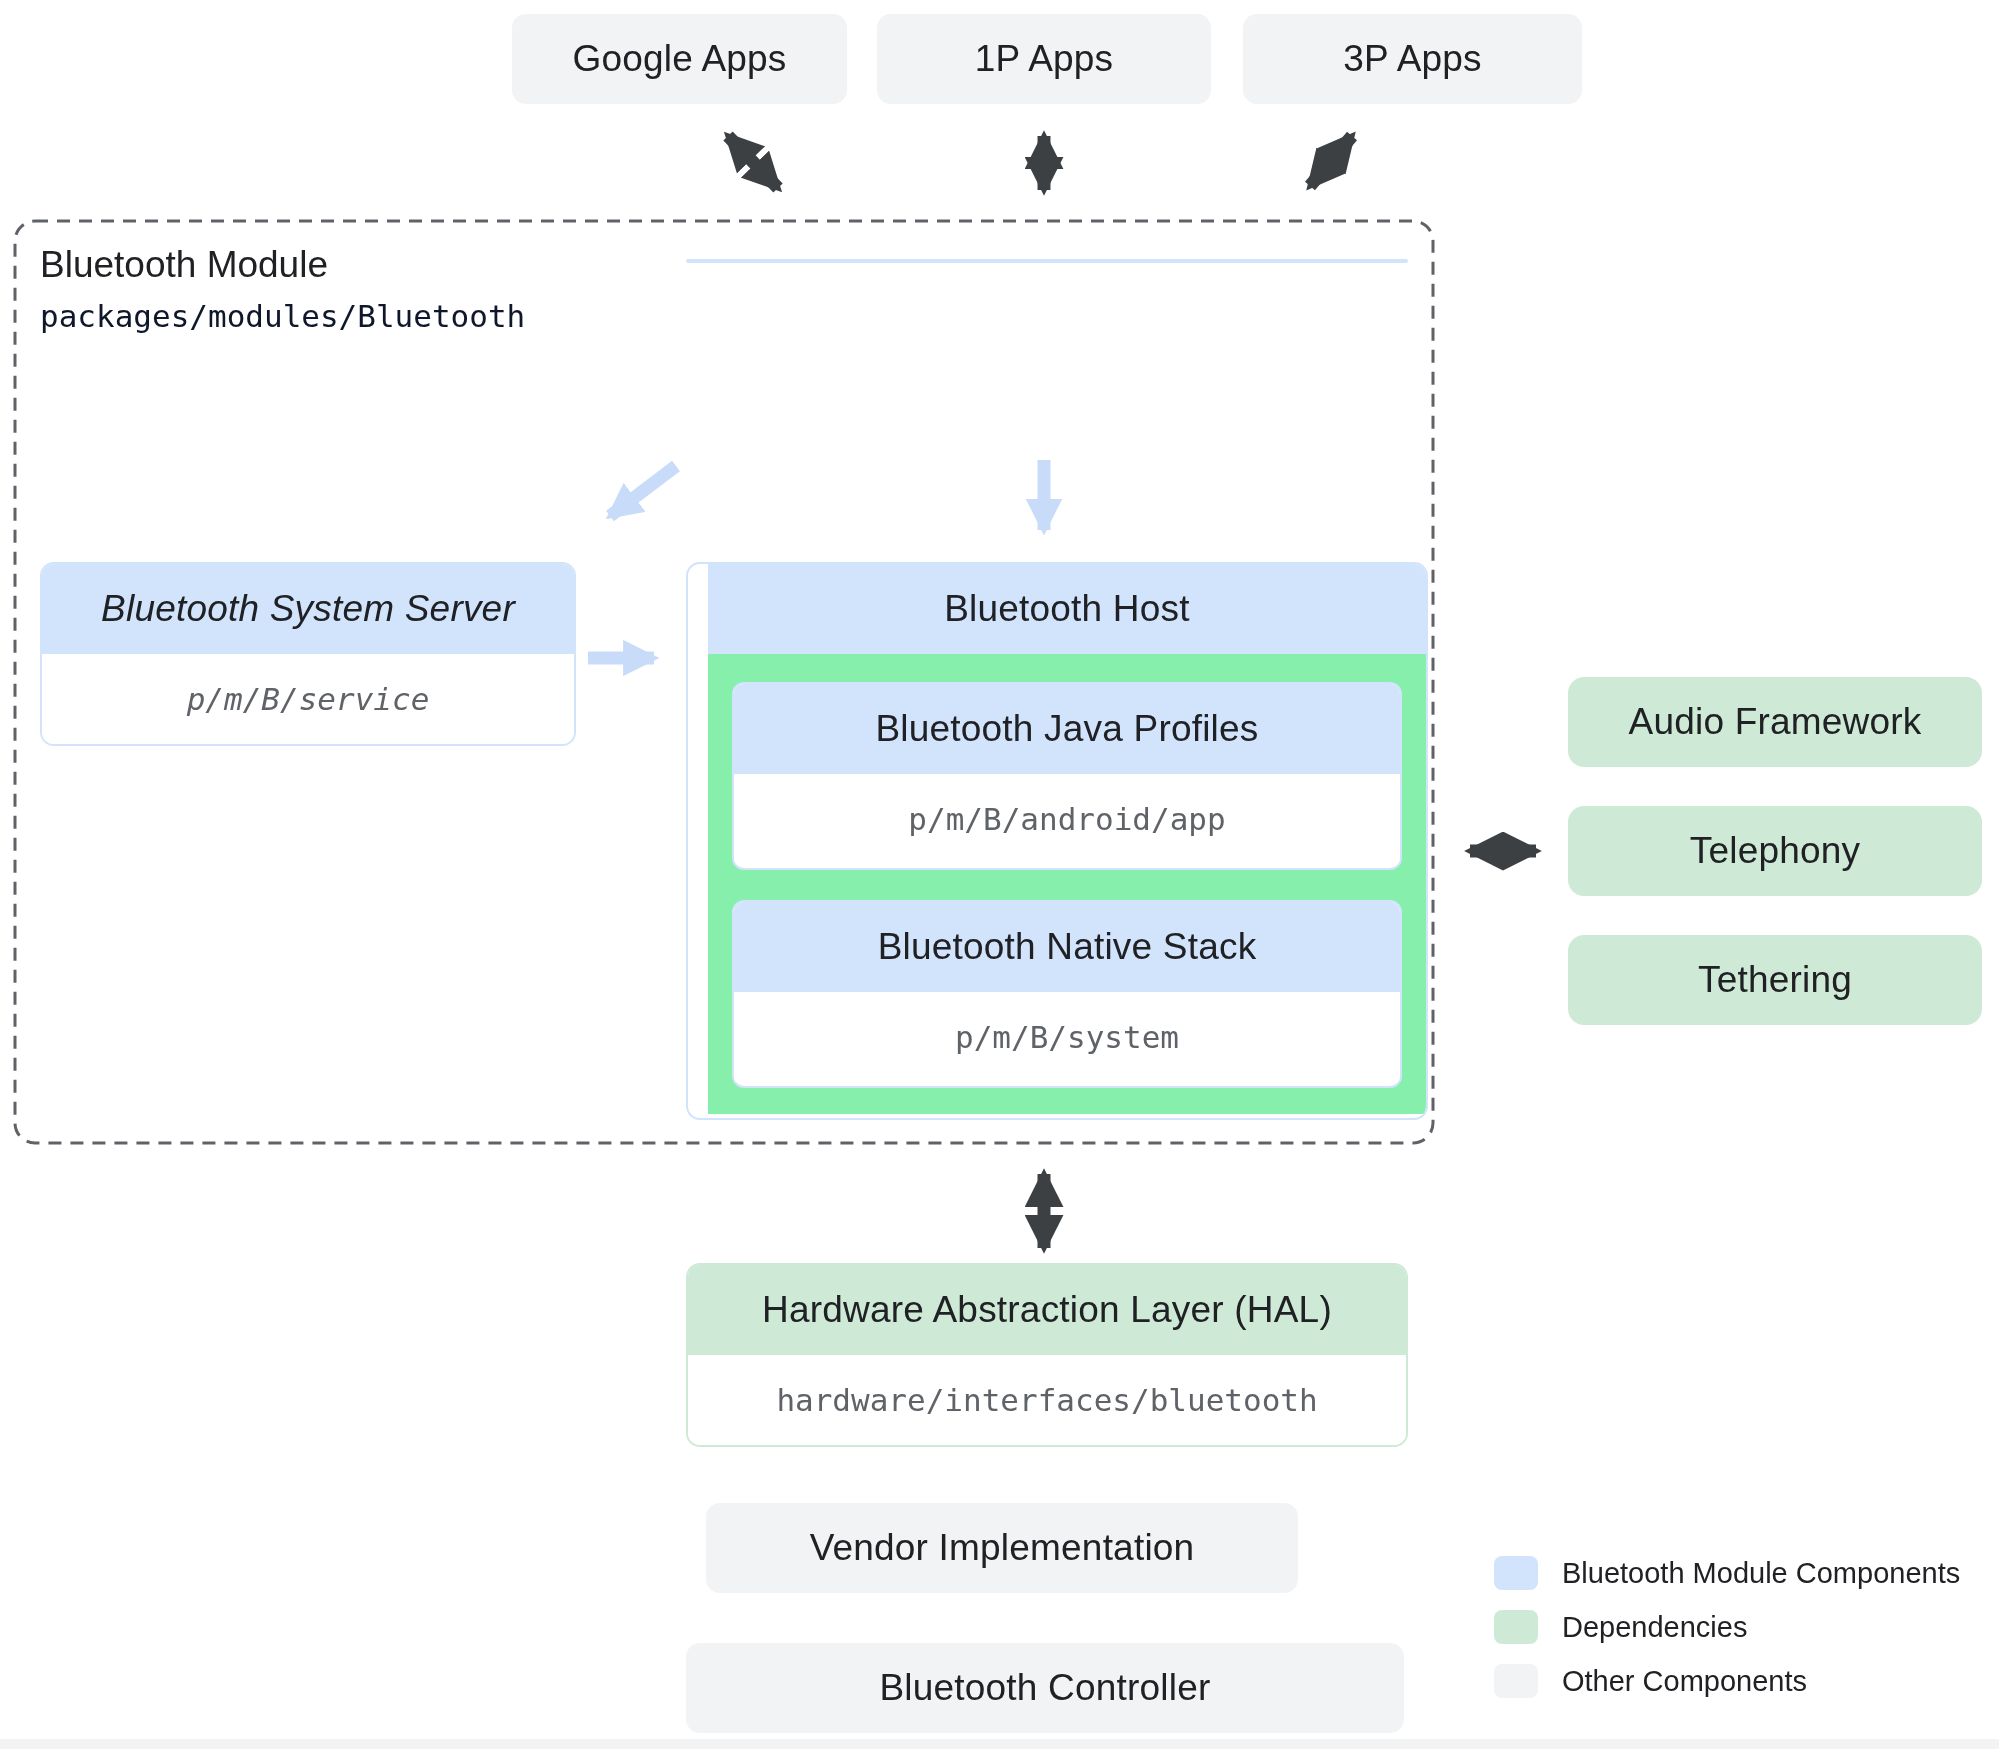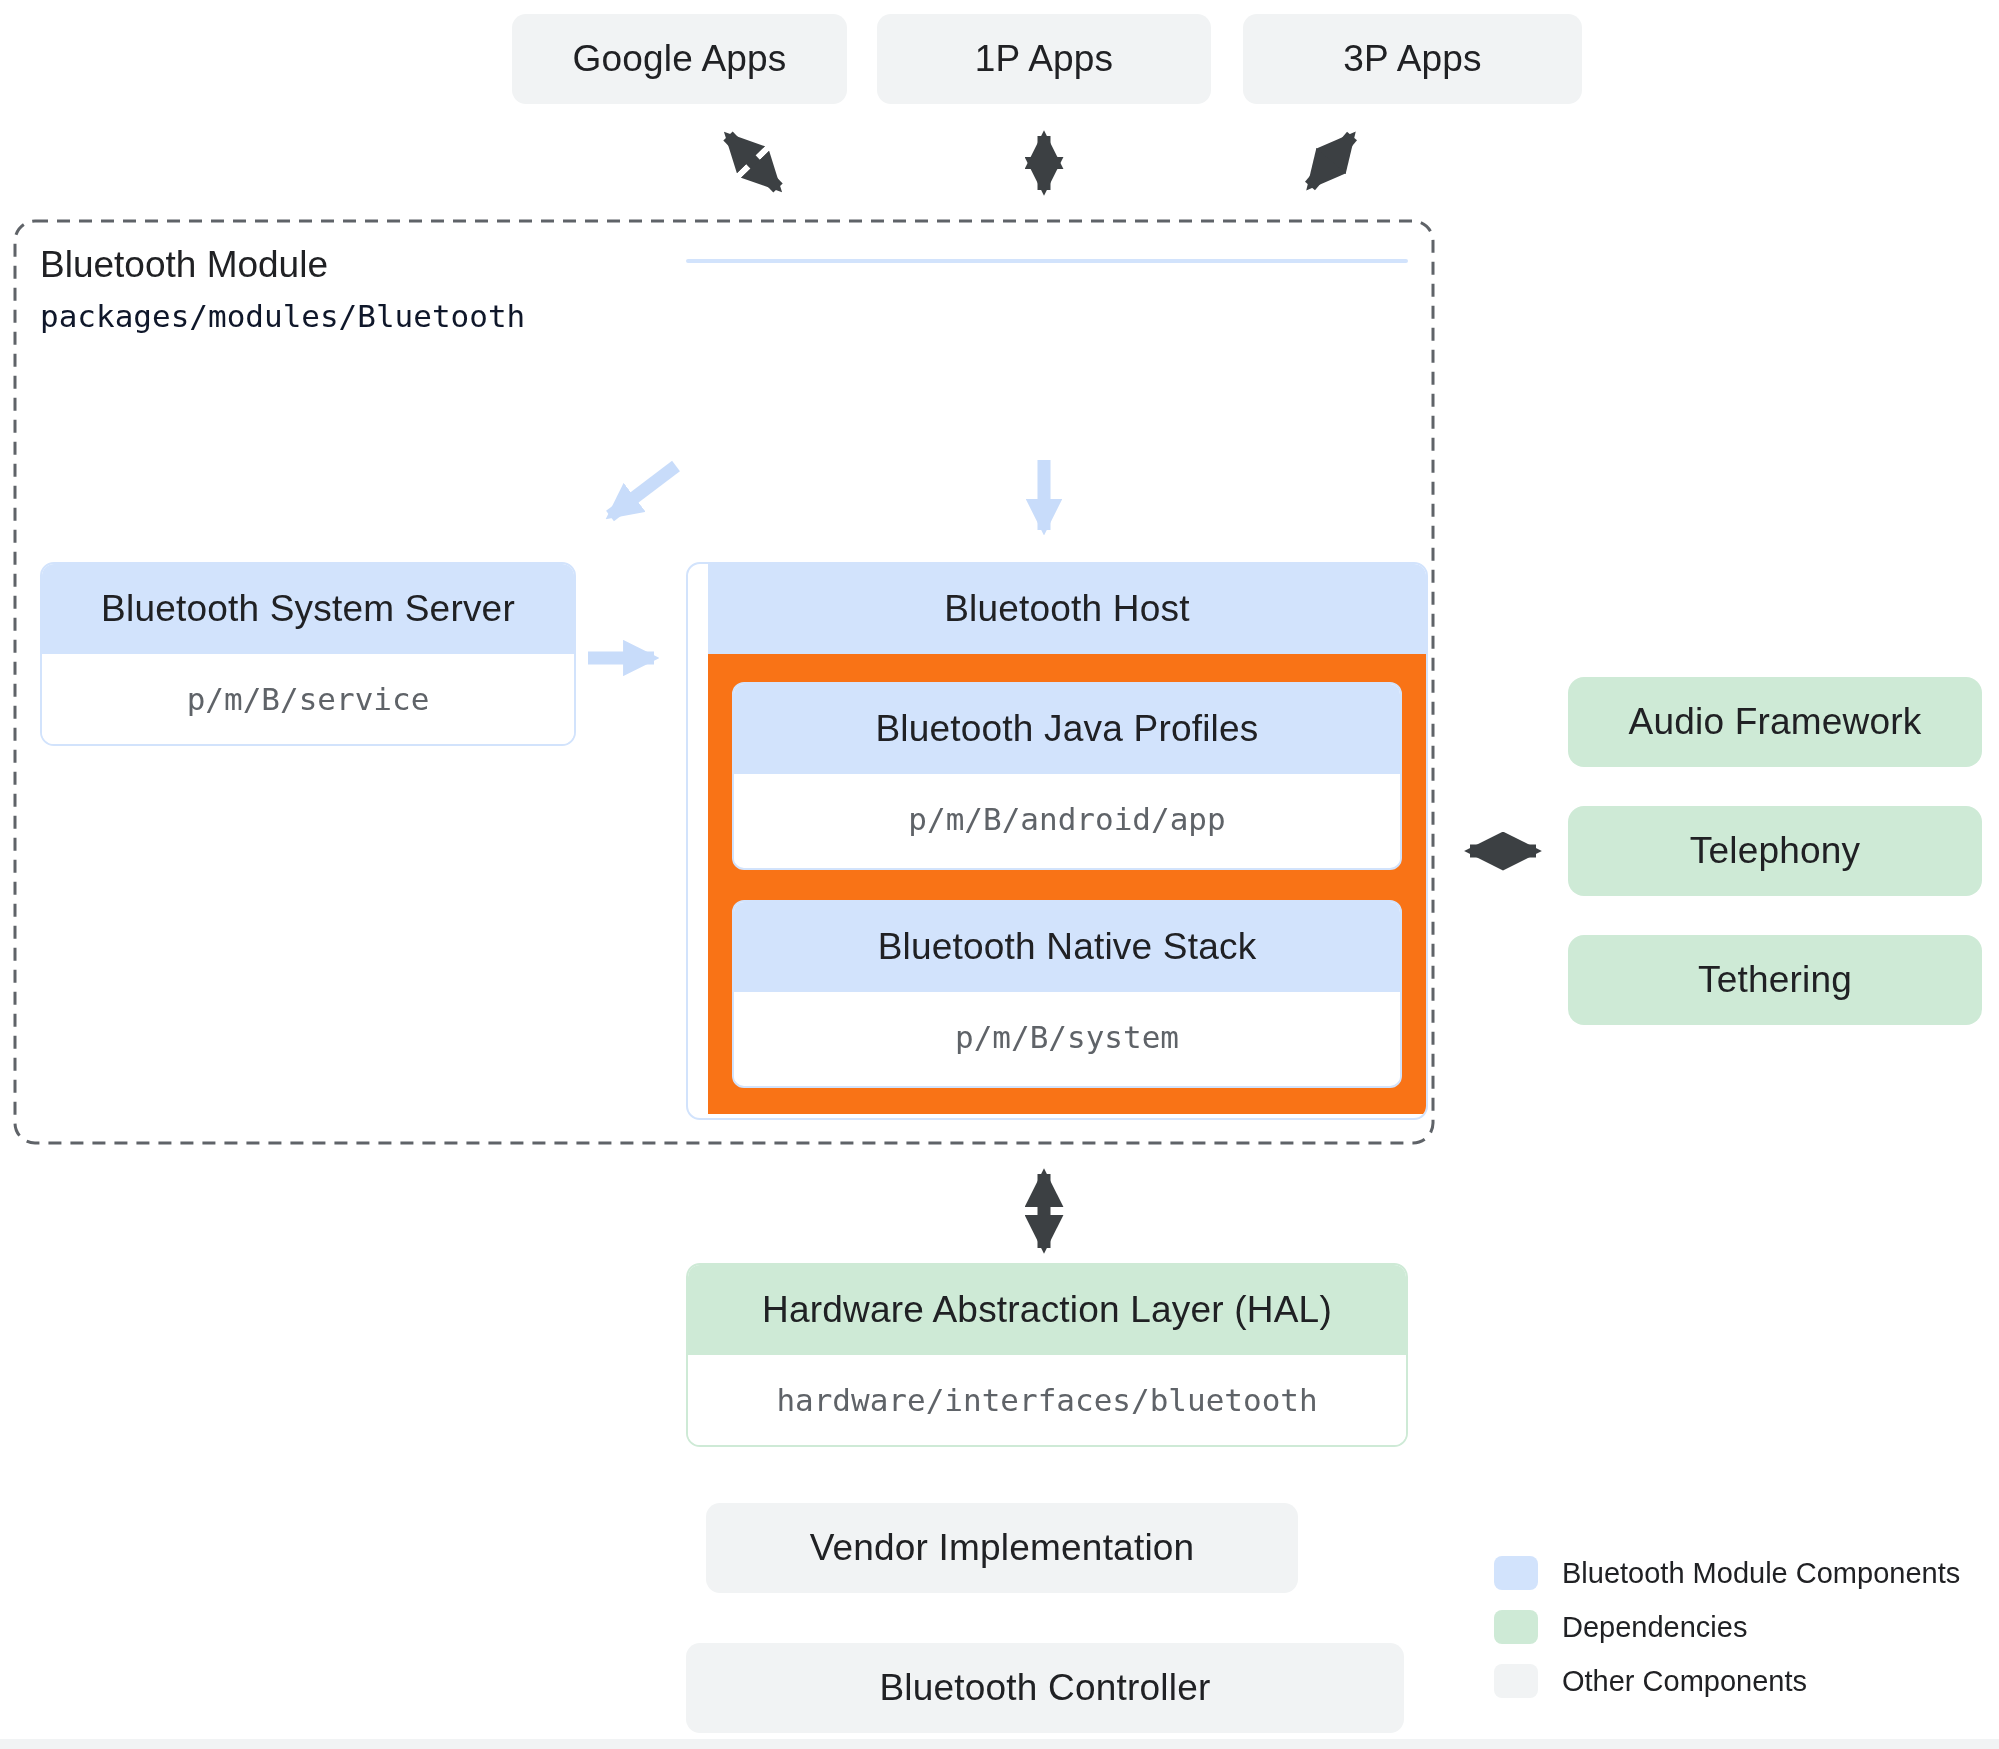--- a/index.html
+++ b/index.html
@@ -22,21 +22,21 @@
   .node-header{
     height:90px;display:flex;align-items:center;justify-content:center;
     font-size:37px;color:#202124;letter-spacing:.2px;
   }
   .node.blue .node-header{background:#d2e3fc;}
   .node.green .node-header{background:#ceead6;}
   .node-body{
     height:90px;display:flex;align-items:center;justify-content:center;
     font-family:"DejaVu Sans Mono", monospace;font-size:31px;color:#5f6368;background:#fff;
   }
-  .host-body{position:relative;height:460px;background:#f97316;}
+  .host-body{position:relative;height:460px;background:#86efac;}
   .inner-node{position:absolute;left:24px;right:24px;height:184px;border-radius:12px;}
 
   .module-title{position:absolute;font-size:37px;color:#202124;}
   .module-path{position:absolute;font-family:"DejaVu Sans Mono", monospace;font-size:31px;color:#0f172a;}
 
   .legend{position:absolute;display:flex;flex-direction:column;gap:20px;}
   .legend-row{display:flex;align-items:flex-end;height:34px;}
   .legend-swatch{width:44px;height:34px;border-radius:8px;flex:0 0 auto;}
   .legend-label{margin-left:24px;font-size:29px;color:#202124;white-space:nowrap;}
 
@@ -73,21 +73,21 @@
   <div class="pill gray" style="left:512px;top:14px;width:335px;">Google Apps</div>
   <div class="pill gray" style="left:877px;top:14px;width:334px;">1P Apps</div>
   <div class="pill gray" style="left:1243px;top:14px;width:339px;">3P Apps</div>
 
   <div class="module-title" style="left:40px;top:244px;">Bluetooth Module</div>
   <div class="module-path" style="left:40px;top:298px;">packages/modules/Bluetooth</div>
 
   <div class="node blue" style="left:686px;top:259px;width:718px;">
   </div>
 
-  <div class="node blue" style="left:40px;top:562px;width:532px;">
+  <div class="node blue" style="left:40px;top:562px;width:532px;font-style:italic;">
     <div class="node-header">Bluetooth System Server</div>
     <div class="node-body">p/m/B/service</div>
   </div>
 
   <div class="node blue" style="left:686px;top:562px;width:718px;height:554px;padding-left:20px;">
     <div class="node-header">Bluetooth Host</div>
     <div class="host-body">
 
       <div class="node blue inner-node" style="top:28px;">
         <div class="node-header">Bluetooth Java Profiles</div>

